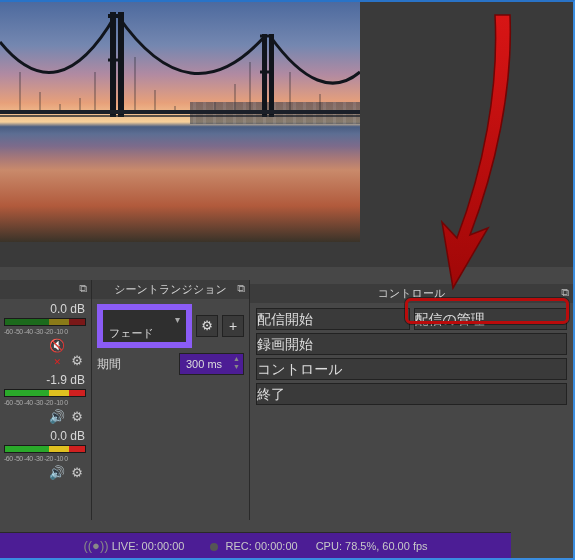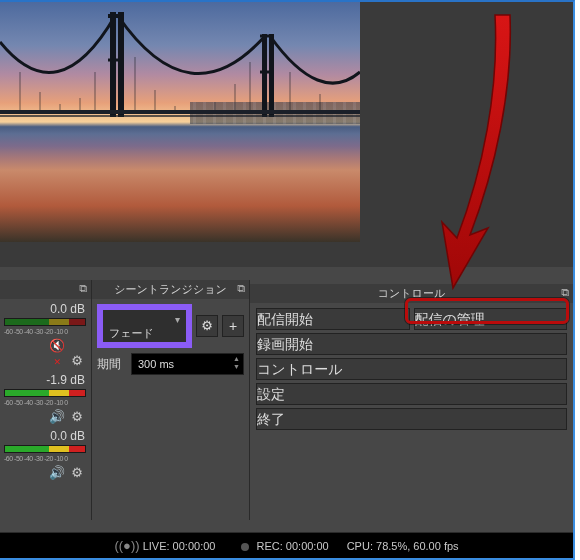--- a/index.html
+++ b/index.html
@@ -35,29 +35,29 @@
   .mix-icons .sp { display: inline-block; width: 16px; text-align: center; }
   .muted { color: #d22; }
   
   .trans-body { padding: 5px; }
   .row { display: flex; align-items: center; gap: 4px; margin-bottom: 5px; }
   .select { flex: 1; height: 22px; background: #2f2f2f; border: 6px solid #8b5cf6; color: #ddd; font-size: 11px; padding: 16px 6px; position: relative; }
   .sel-arrow { position: absolute; right: 6px; top: 4px; color: #aaa; font-size: 10px; }
   .gear { width: 22px; height: 22px; background: #3a3a3a; border: 1px solid #222; color: #ddd; font-size: 13px; text-align: center; line-height: 20px; }
   .plus { width: 22px; height: 22px; background: #3a3a3a; border: 1px solid #222; color: #ddd; text-align: center; line-height: 20px; font-size: 14px; }
   .lbl { color: #d8d8d8; font-size: 12px; width: 30px; }
-  .spin { flex: 1; height: 22px; background: #000000; border: 1px solid #222; color: #ddd; font-size: 11px; padding: 0 6px; position: relative; line-height: 20px; }
+  .spin { flex: 1; height: 22px; background: #4c1d95; border: 1px solid #222; color: #ddd; font-size: 11px; padding: 0 6px; position: relative; line-height: 20px; margin-left: 48px; }
   .spin-arrows { position: absolute; right: 3px; top: 1px; color: #888; font-size: 7px; line-height: 8px; }
   
   .ctrl-body { padding: 5px 6px; }
   .ctrl-row { display: flex; gap: 4px; margin-bottom: 3px; }
   .btn { flex: 1; height: 22px; background: #3a3a3a; border: 1px solid #222; color: #ddd; font-size: 14px; text-align: left; line-height: 20px; }
   .highlight-box { position: absolute; border: 3.5px solid #b90b0b; border-radius: 6px; box-shadow: 0 0 0 1px rgba(0,0,0,0.4); pointer-events: none; }
   
-  .status { position: absolute; left: 0; bottom: 0; width: 573px; height: 26px; background: #000000; border-top: 1px solid #2a2a2a; color: #c8c8c8; font-size: 11px; display: flex; align-items: center; justify-content: center; gap: 18px; }
+  .status { position: absolute; left: 0; bottom: 0; width: 511px; height: 26px; background: #4c1d95; border-top: 1px solid #2a2a2a; color: #c8c8c8; font-size: 11px; display: flex; align-items: center; justify-content: center; gap: 18px; }
   .dot { display: inline-block; width: 8px; height: 8px; border-radius: 50%; background: #555; margin: 0 4px 0 8px; vertical-align: middle; }
   .ant { color: #888; font-size: 13px; }
   
   .arrow-svg { position: absolute; left: 395px; top: 10px; pointer-events: none; }
   svg.cable-svg { position: absolute; left: 0; top: 0; }
 </style>
 </head>
 <body>
 
 <div class="frame">
@@ -169,23 +169,20 @@
           <div class="btn">配信開始</div>
           <div class="btn">配信の管理</div>
         </div>
         <div class="ctrl-row">
             <div class="btn">録画開始</div>
           </div>
         <div class="ctrl-row">
             <div class="btn">コントロール</div>
           </div>
         <div class="ctrl-row">
-            <div class="btn">設定</div>
-          </div>
-        <div class="ctrl-row">
             <div class="btn">終了</div>
           </div>
       </div>
     </div>
 
   </div>
 
   <div class="status">
     <span><span class="ant">((●))</span>
       <span>LIVE:</span>

